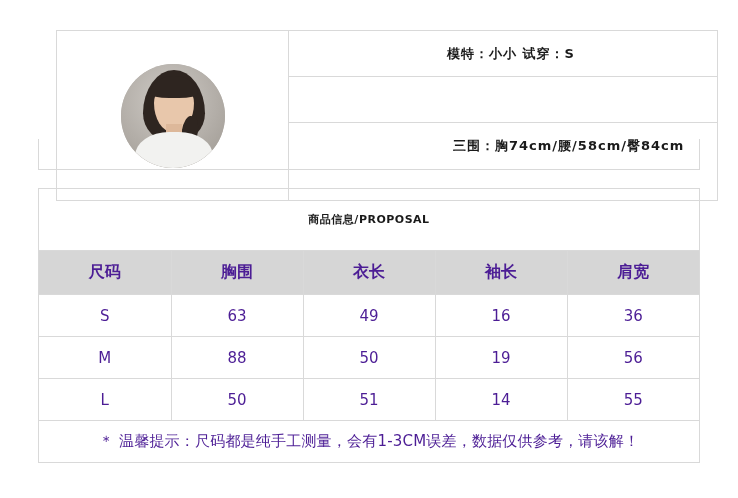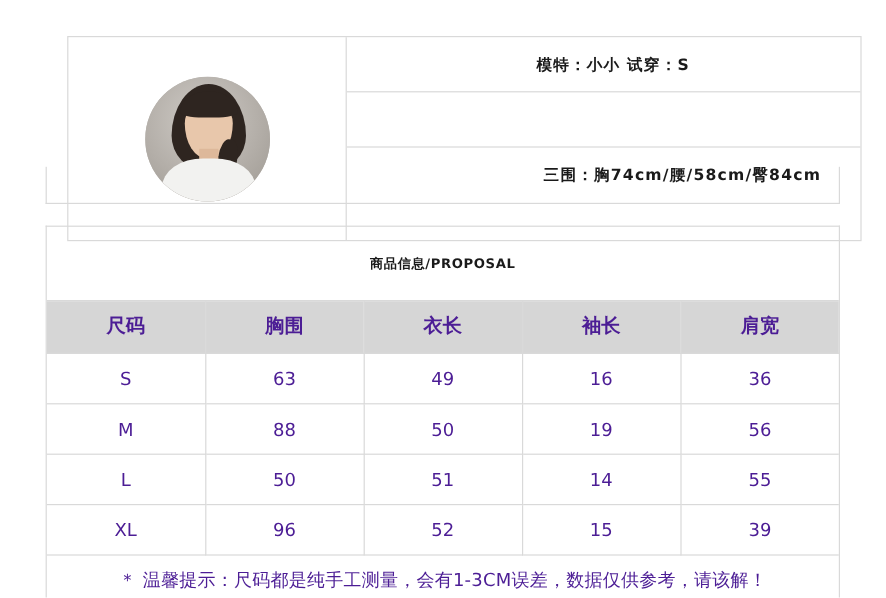--- a/index.html
+++ b/index.html
@@ -267,27 +267,20 @@
           <td>19</td>
           <td>56</td>
         </tr>
         <tr>
           <td>L</td>
           <td>50</td>
           <td>51</td>
           <td>14</td>
           <td>55</td>
         </tr>
-        <tr>
-          <td>XL</td>
-          <td>96</td>
-          <td>52</td>
-          <td>15</td>
-          <td>39</td>
-        </tr>
         <tr class="note-row">
           <td colspan="5">＊ 温馨提示：尺码都是纯手工测量，会有1-3CM误差，数据仅供参考，请该解！</td>
         </tr>
       </tbody>
     </table>
   </div>
 
 </div>
 
 </body></html>

